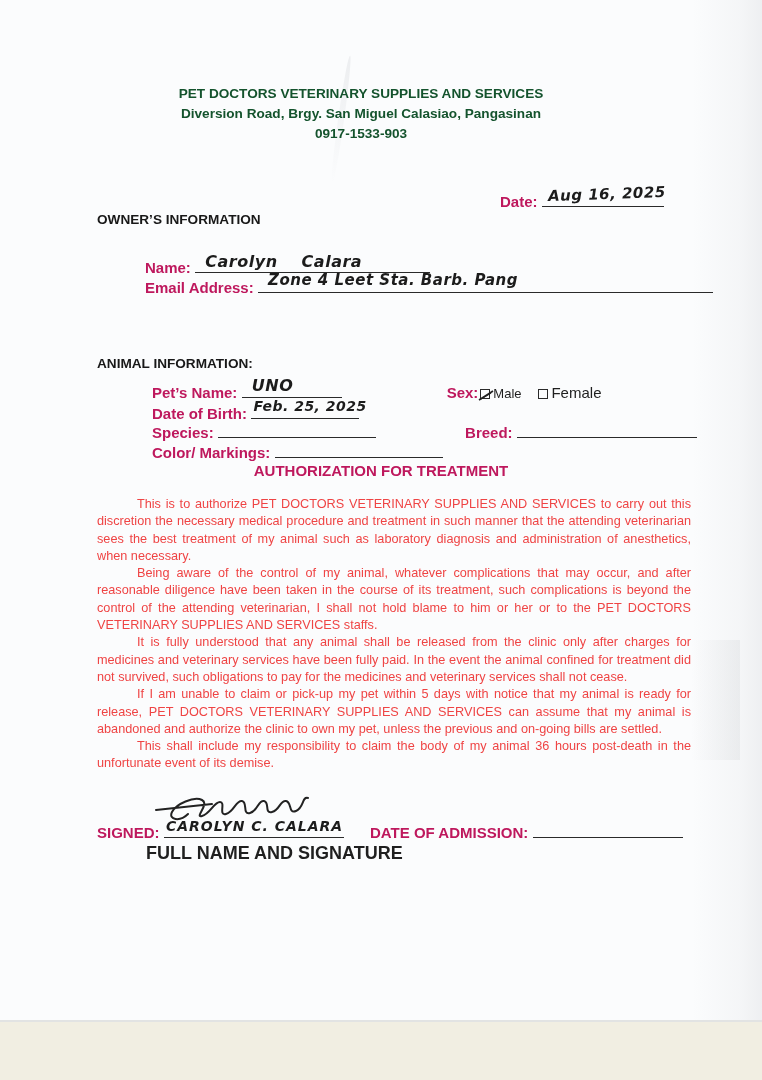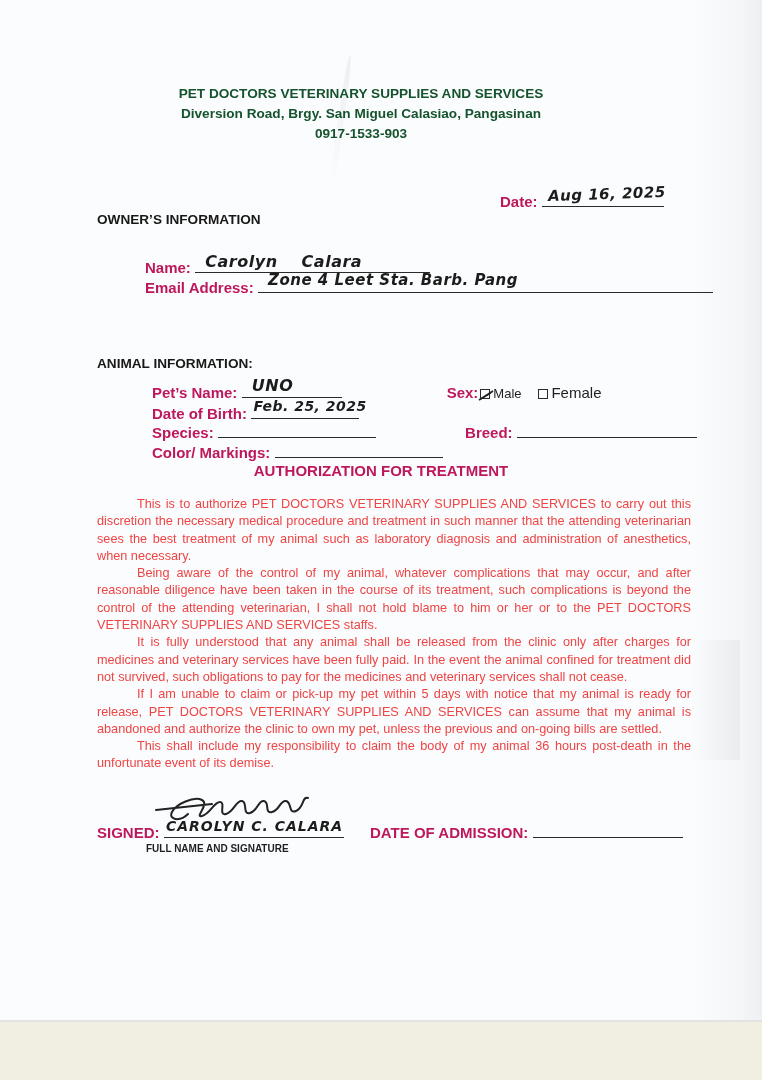--- a/index.html
+++ b/index.html
@@ -72,21 +72,21 @@
   .auth-title { top:462px; left:0; width:762px; text-align:center; font-weight:bold; font-size:15px; color:#be185d; }
   .body-text {
     top:496px; left:97px; width:594px;
     font-size:12.7px; line-height:17.3px; text-align:justify; color:#ef4444;
   }
   .body-text p { text-indent:40px; }
 
   
   .sig-squiggle { top:788px; left:150px; }
   .sign-row { top:823px; left:97px; }
-  .sign-caption { top:843px; left:146px; font-weight:bold; font-size:10px; }
+  .sign-caption { top:843px; left:146px; font-weight:bold; font-size:18px; }
   .admission-row { top:823px; left:370px; }
   .sign-hand {
     font-family:"DejaVu Sans", cursive, sans-serif;
     font-style:italic; font-weight:bold; font-size:14px;
     letter-spacing:1px; color:#1c1c1c;
   }
 </style>
 </head>
 <body>
 

